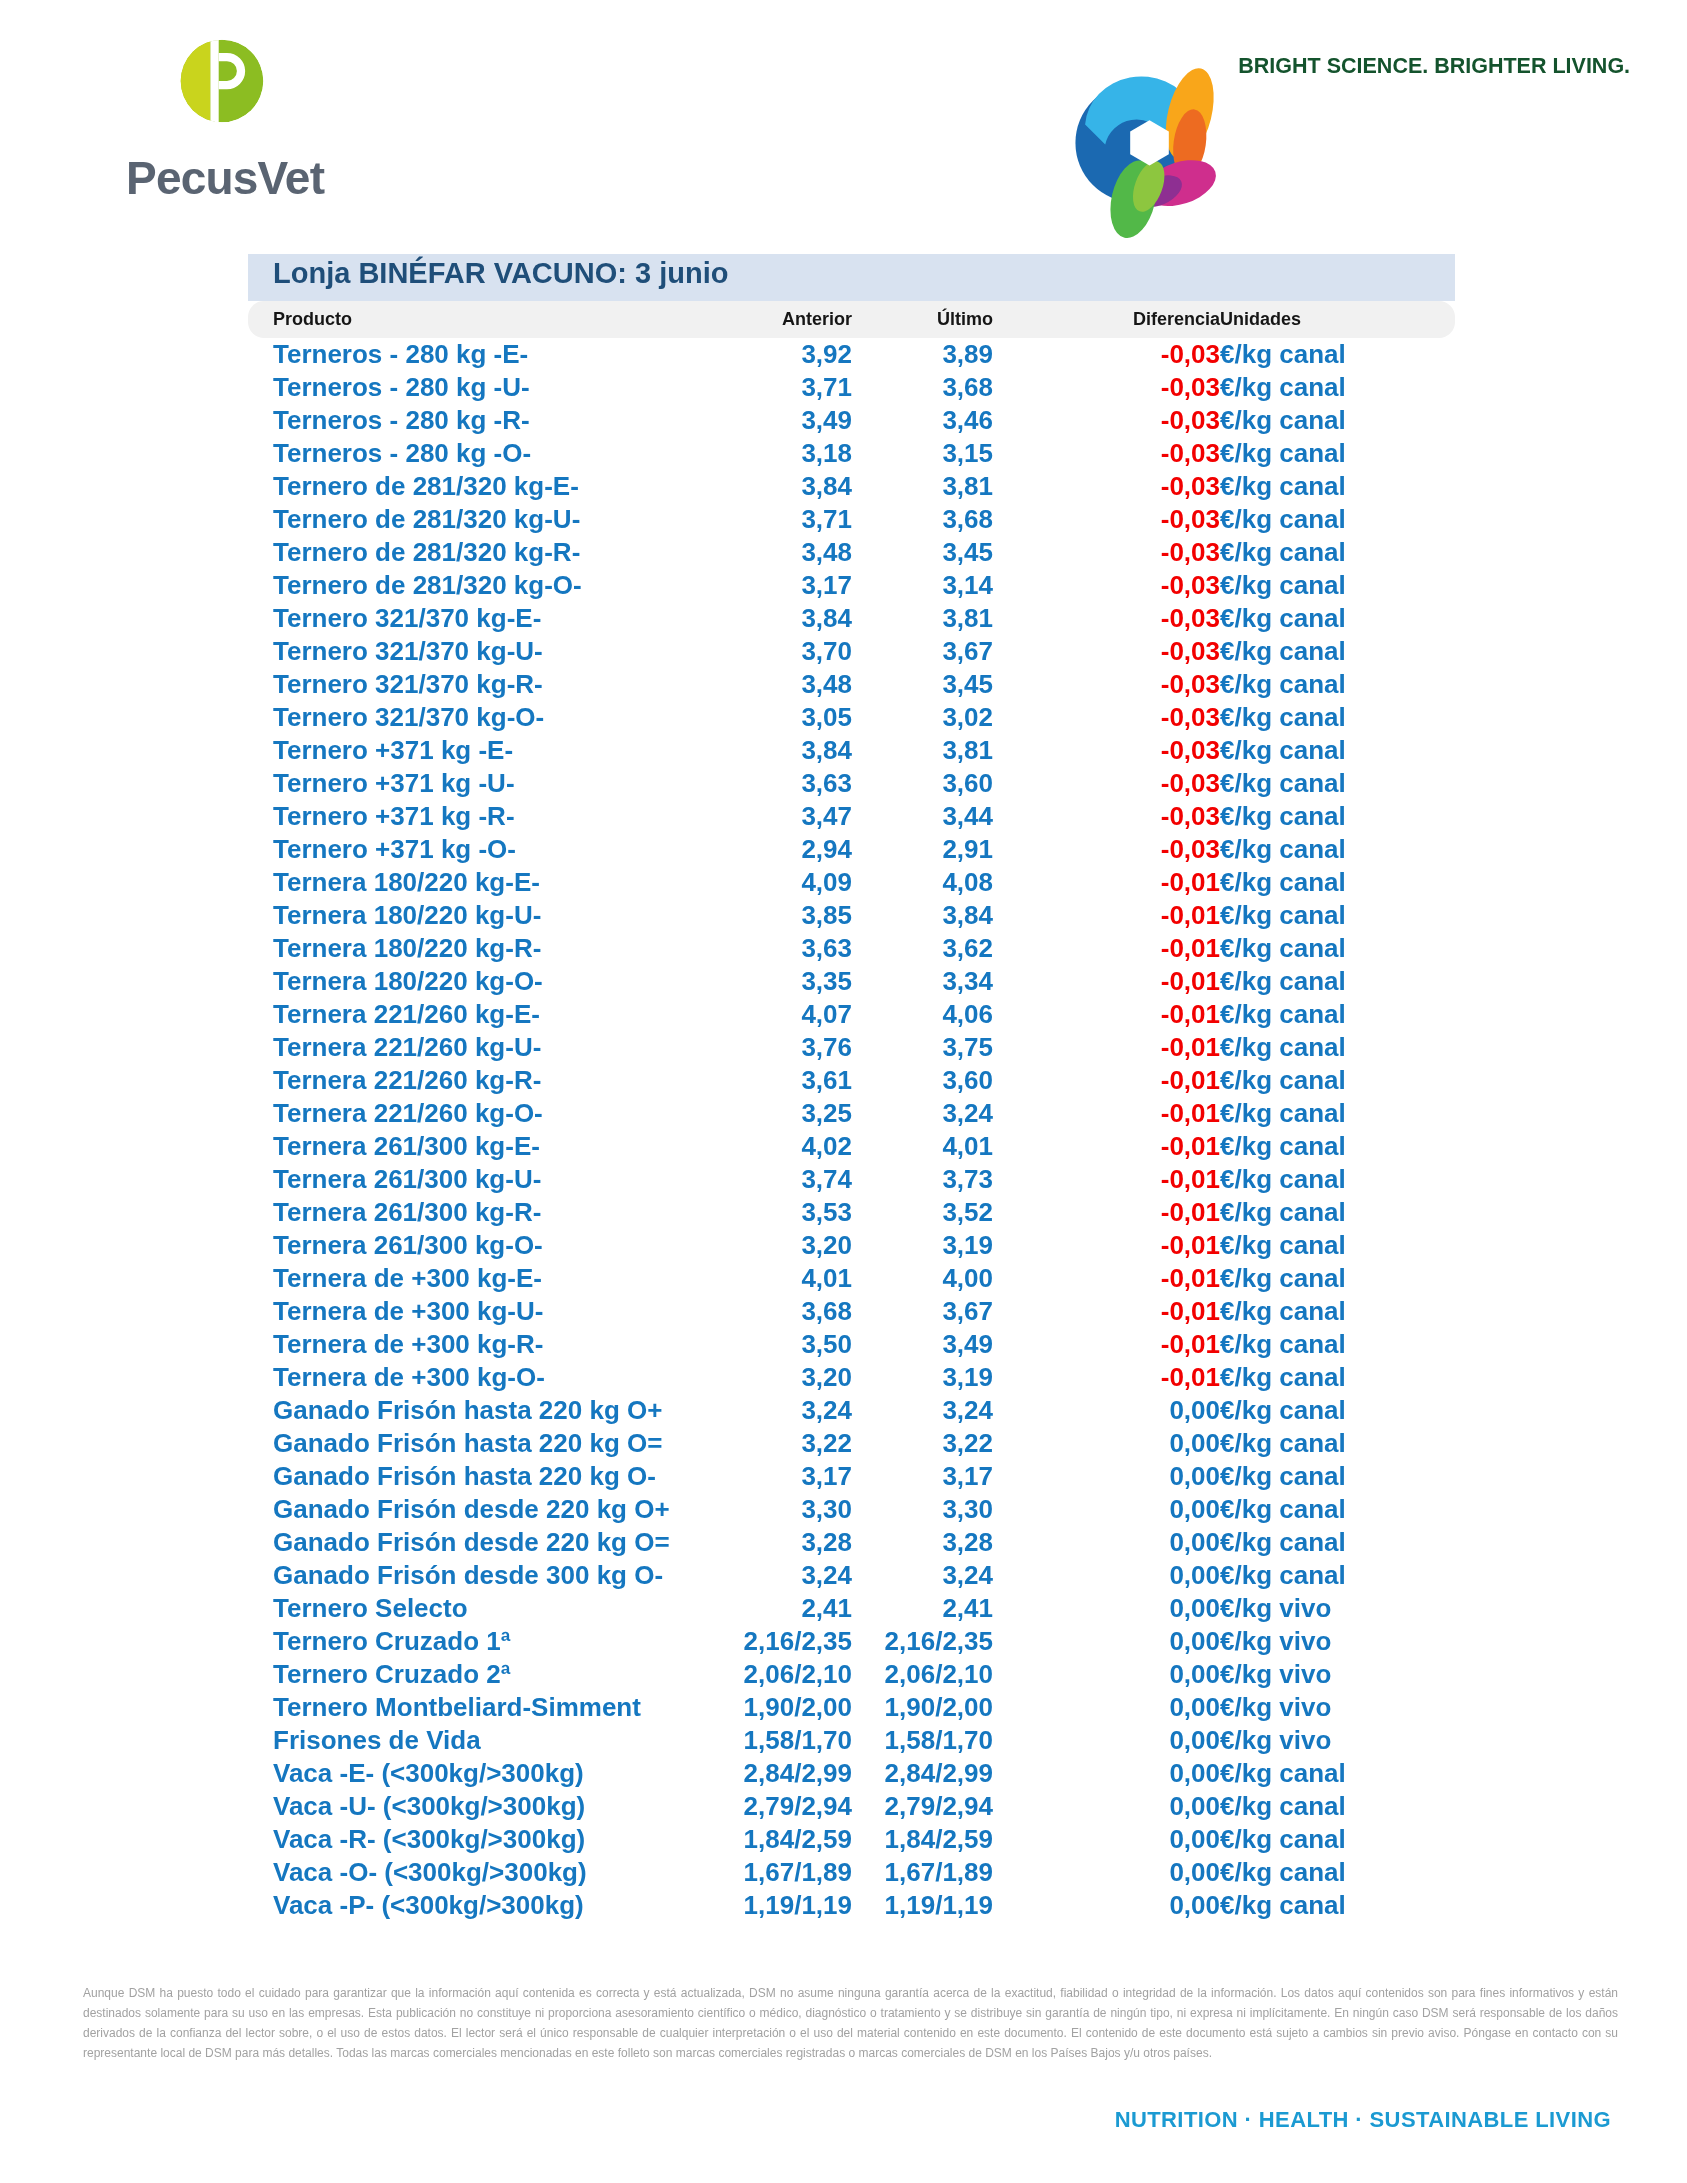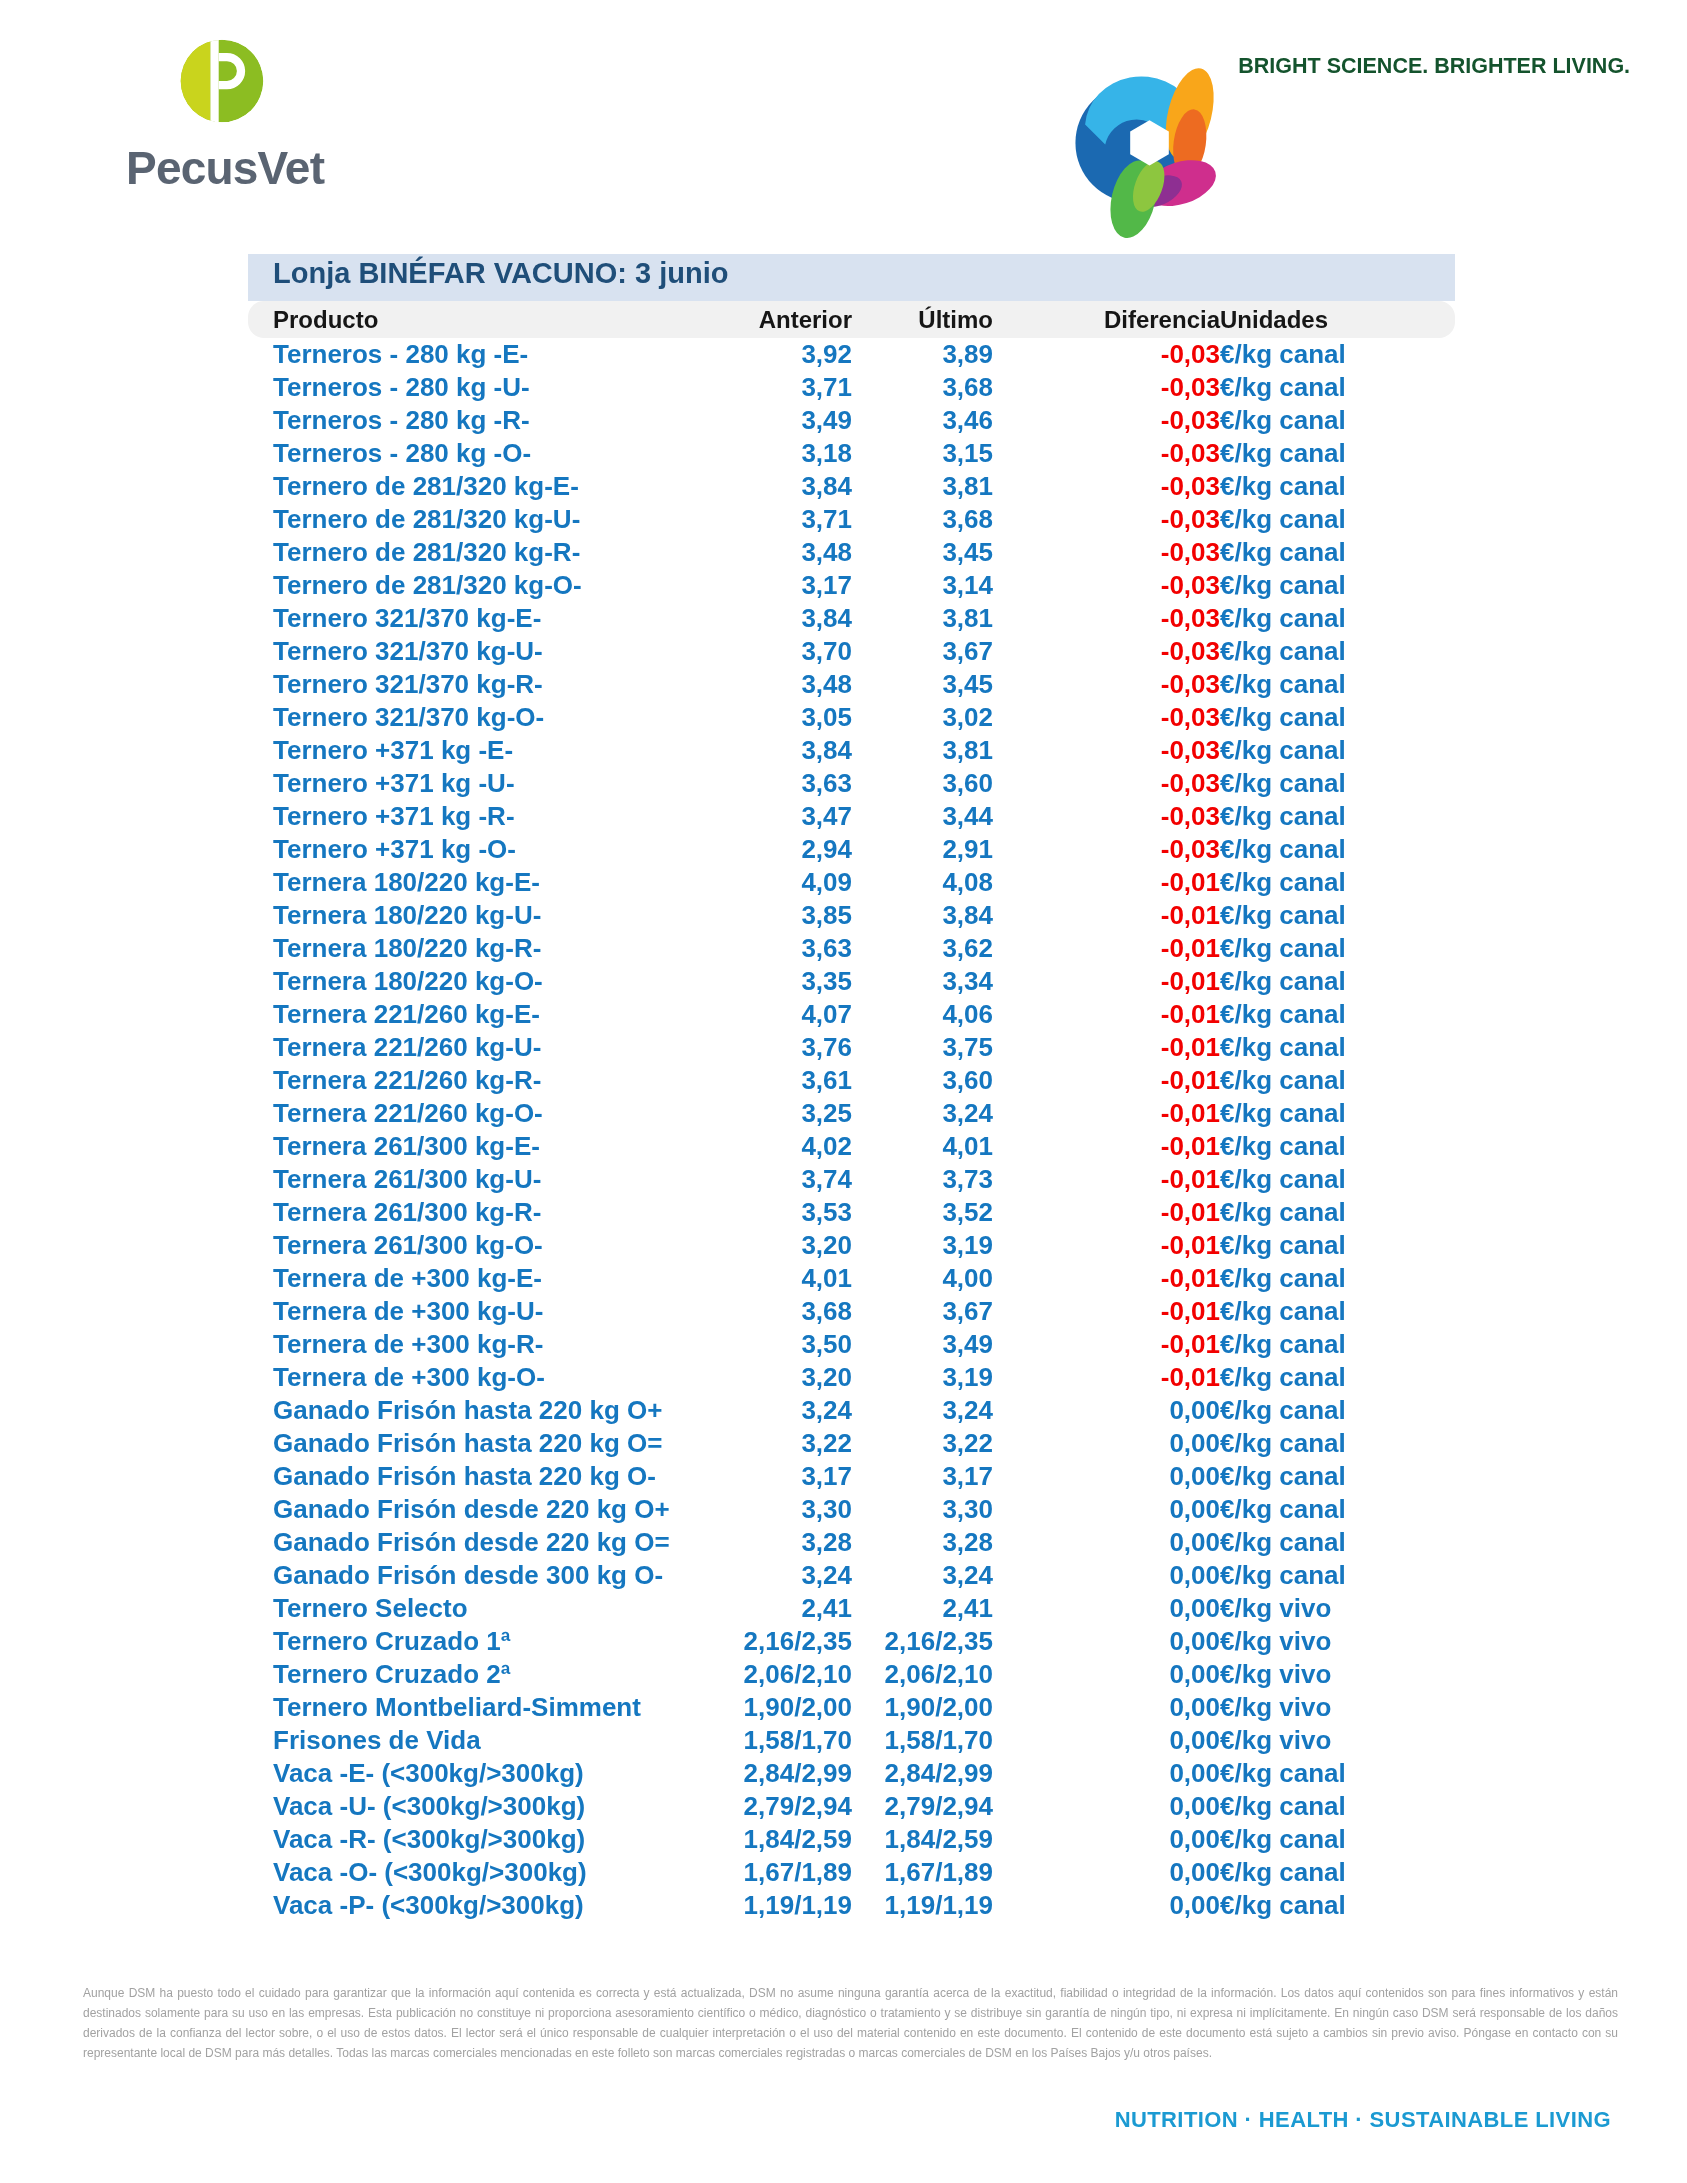--- a/index.html
+++ b/index.html
@@ -3,33 +3,33 @@
 <meta charset="utf-8">
 <style>
   html,body{margin:0;padding:0;}
   body{
     width:1687px;height:2183px;position:relative;background:#ffffff;
     font-family:"Liberation Sans", sans-serif;overflow:hidden;
   }
   
   .pecusvet{position:absolute;left:126px;top:38px;}
   .pv-icon{width:86px;height:86px;margin-left:53px;display:block;}
-  .pv-text{font-size:46px;font-weight:bold;color:#5a6472;margin-top:17px;letter-spacing:-0.8px;}
+  .pv-text{font-size:46px;font-weight:bold;color:#5a6472;margin-top:27px;letter-spacing:-0.8px;}
   .dsm{position:absolute;left:1069px;top:46px;display:flex;align-items:flex-start;}
   .dsm-swirl{width:161px;height:197px;display:block;}
   .dsm-right{margin-left:8.3px;}
   .dsm-word{font-size:104px;font-weight:bold;color:#0e4c9e;line-height:1;margin-top:66px;letter-spacing:-2.5px;}
   .dsm-tag{font-size:21.5px;font-weight:bold;color:#14532d;margin-top:8.3px;white-space:nowrap;}
   
   .table{position:absolute;left:248px;top:254px;width:1207px;}
   .tbar{height:47px;background:#d8e2f0;line-height:38px;padding-left:25px;
         font-size:29px;font-weight:bold;color:#1f4e79;box-sizing:border-box;}
   .thead{height:37px;background:#f1f1f1;display:grid;
          grid-template-columns:459px 145px 141px 227px 236px;align-items:center;
-         font-weight:bold;font-size:24px;color:#161616;border-radius:16px;}
+         font-weight:bold;font-size:18px;color:#161616;border-radius:16px;}
   .trow{height:33px;display:grid;grid-template-columns:459px 145px 141px 227px 236px;
         align-items:center;font-size:26px;color:#1577c0;font-weight:bold;}
   .c0{padding-left:25px;box-sizing:border-box;white-space:nowrap;text-align:left;}
   .c1,.c2,.c3{text-align:right;white-space:nowrap;}
   .c4{text-align:left;white-space:nowrap;}
   .neg{color:#f20000;}
   
   .disclaimer{position:absolute;left:83px;top:1983px;width:1535px;
               font-size:12px;line-height:20px;color:#a2a2a2;
               text-align:justify;}

